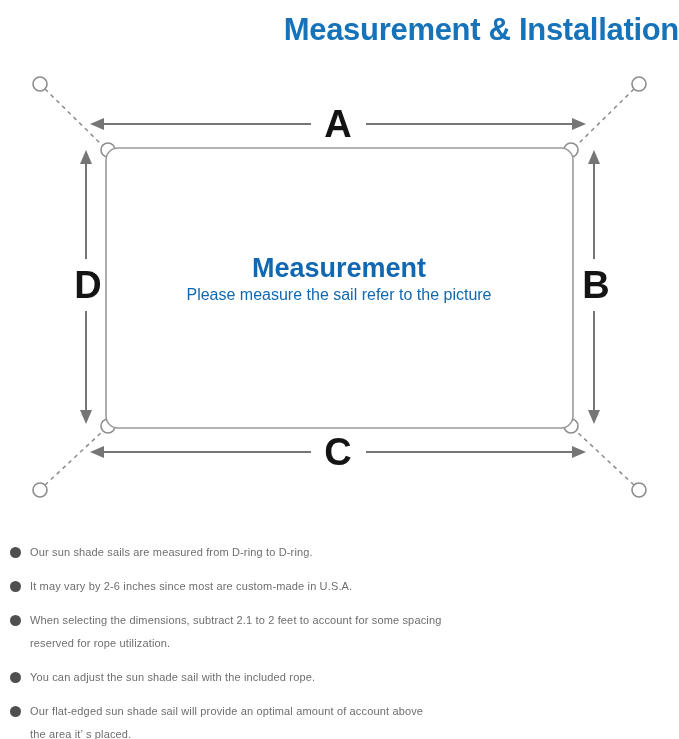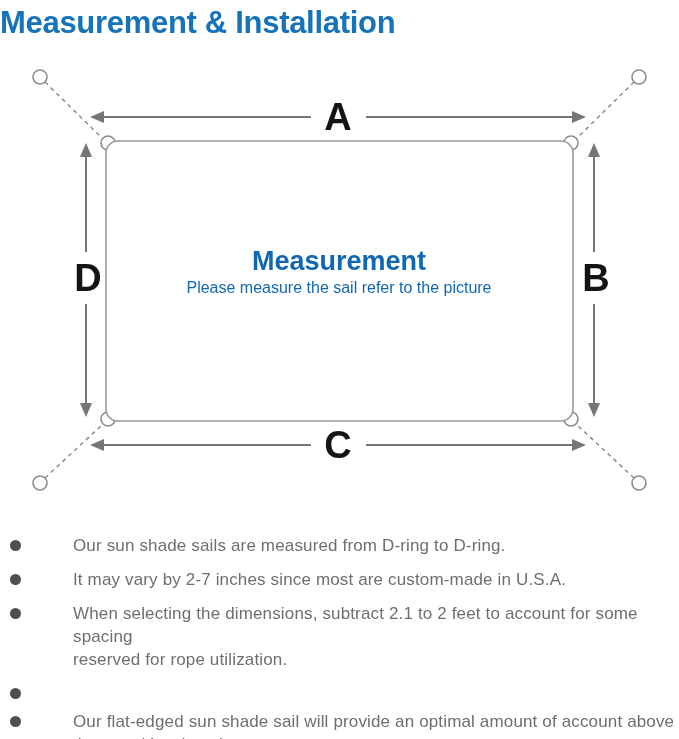--- a/index.html
+++ b/index.html
@@ -9,23 +9,23 @@
   }
   body {
     width: 679px;
     height: 739px;
     overflow: hidden;
     font-family: "Liberation Sans", sans-serif;
   }
   
   h1.page-title {
     margin: 0;
-    padding-top: 5px;
+    padding-top: 12px;
     height: 40px;
-    text-align: left;
+    text-align: right;
     font-size: 31px;
     font-weight: 700;
     letter-spacing: -0.3px;
     color: var(--accent-blue, #1773b9);
   }
   
   svg.diagram {
     display: block;
     margin-top: 15px;
     width: 679px;
@@ -94,26 +94,25 @@
   }
   .bullet-dot {
     flex: none;
     width: 11px;
     height: 11px;
     margin-top: 6px;
     border-radius: 50%;
     background: var(--bullet-gray, #4f4f4f);
   }
   .note-text {
-    font-size: 17px;
+    font-size: 11px;
     line-height: 23px;
     letter-spacing: 0.15px;
     color: var(--text-gray, #6e6e6e);
     white-space: pre-line;
-    margin-left: 43px;
   }
 </style>
 </head>
 <body>
 
 <h1 class="page-title">Measurement &amp; Installation</h1>
 
 <svg class="diagram" viewBox="0 0 679 440" xmlns="http://www.w3.org/2000/svg">
 
   <g>
@@ -175,28 +174,29 @@
   <text class="center-sub" x="339" y="233">Please measure the sail refer to the picture</text>
 </svg>
 
 <ul class="notes">
   <li>
     <span class="bullet-dot"></span>
     <span class="note-text">Our sun shade sails are measured from D-ring to D-ring.</span>
   </li>
   <li>
     <span class="bullet-dot"></span>
-    <span class="note-text">It may vary by 2-7 inches since most are custom-made in U.S.A.</span>
+    <span class="note-text">It may vary by 2-6 inches since most are custom-made in U.S.A.</span>
   </li>
   <li>
     <span class="bullet-dot"></span>
     <span class="note-text">When selecting the dimensions, subtract 2.1 to 2 feet to account for some spacing
 reserved for rope utilization.</span>
   </li>
   <li>
     <span class="bullet-dot"></span>
+    <span class="note-text">You can adjust the sun shade sail with the included rope.</span>
   </li>
   <li>
     <span class="bullet-dot"></span>
     <span class="note-text">Our flat-edged sun shade sail will provide an optimal amount of account above
 the area it’ s placed.</span>
   </li>
 </ul>
 
 </body></html>

